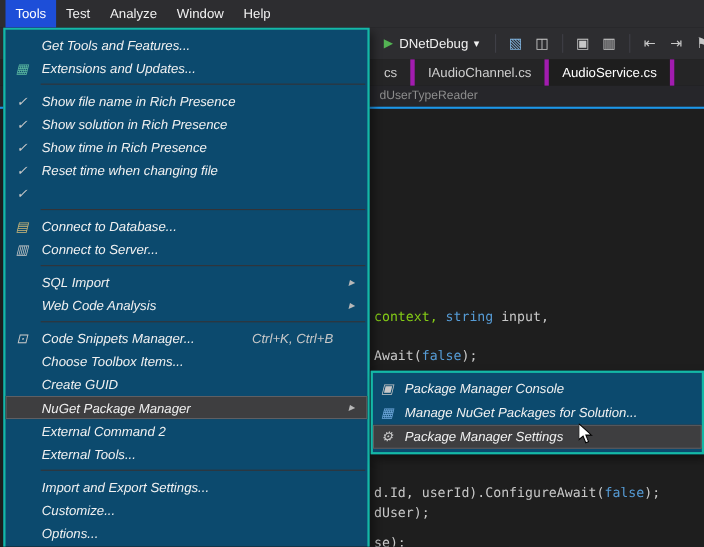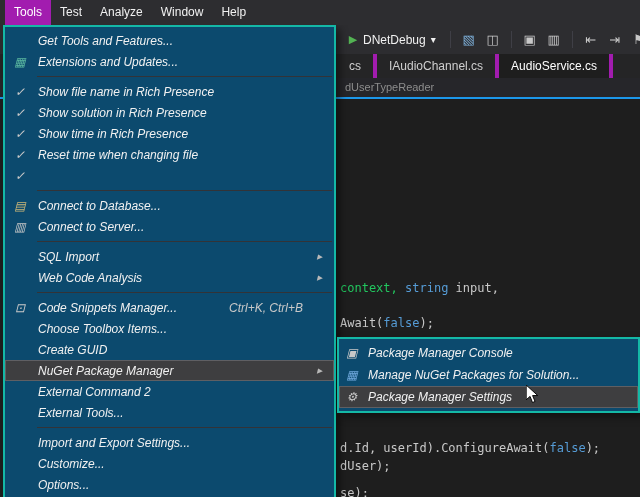--- a/index.html
+++ b/index.html
@@ -3,21 +3,21 @@
 <meta charset="utf-8">
 <style>
   html,body{margin:0;padding:0;background:#1e1e1e;}
   #app{position:relative;width:640px;height:497px;overflow:hidden;background:#1e1e1e;
        font-family:"Liberation Sans",sans-serif;font-size:12px;-webkit-font-smoothing:antialiased;}
 
   
   .menubar{position:absolute;top:0;left:0;right:0;height:25px;background:#2d2d30;
            display:flex;align-items:stretch;padding-left:5px;color:#f1f1f1;z-index:60;}
   .mitem{padding:0 9px;line-height:25px;white-space:nowrap;cursor:default;}
-  .mitem.open{background:#a21caf;color:#ffffff;}
+  .mitem.open{background:#1d4ed8;color:#ffffff;}
 
   
   .toolbar{position:absolute;top:25px;left:0;right:0;height:29px;background:#2d2d30;
            display:flex;align-items:center;color:#c8c8c8;padding-left:345px;}
   .ticon{width:24px;text-align:center;font-size:13px;flex:none;cursor:default;}
   .play{color:#53b353;font-size:11px;width:16px;}
   .debug-target{color:#f1f1f1;margin:0 5px 0 2px;white-space:nowrap;}
   .caret{font-size:10px;color:#f1f1f1;margin-right:8px;}
   .tsep{width:1px;height:17px;background:#3f3f46;margin:0 6px;flex:none;}
   #toolbar-icons{display:flex;align-items:center;}
@@ -93,21 +93,21 @@
       <div class="tab">IAudioChannel.cs</div>
       <div class="tab active">AudioService.cs</div>
     </div>
 
   <div class="navbar">
     <span>dUserTypeReader</span>
   </div>
   <div class="accent-line"></div>
 
   <div class="editor">
-    <div class="code-line cl0"><span style="color: #22c55e;">context, </span><span style="color: rgb(86, 156, 214);">string</span><span style="color: rgb(200, 200, 200);"> input,</span></div>
+    <div class="code-line cl0"><span style="color: #84cc16;">context, </span><span style="color: rgb(86, 156, 214);">string</span><span style="color: rgb(200, 200, 200);"> input,</span></div>
     <div class="code-line cl1"><span style="color: rgb(200, 200, 200);">Await(</span><span style="color: rgb(86, 156, 214);">false</span><span style="color: rgb(200, 200, 200);">);</span></div>
     <div class="code-line cl2"><span style="color: rgb(200, 200, 200);">d.Id, userId).ConfigureAwait(</span><span style="color: rgb(86, 156, 214);">false</span><span style="color: rgb(200, 200, 200);">);</span></div>
     <div class="code-line cl3"><span style="color: rgb(200, 200, 200);">dUser);</span></div>
     <div class="code-line cl4"><span style="color: rgb(200, 200, 200);">se);</span></div>
   </div>
 
   <div class="menu" id="tools-menu">
       <div class="menu-item">
         <span class="gutter"></span>
         <span class="label">Get Tools and Features...</span>

